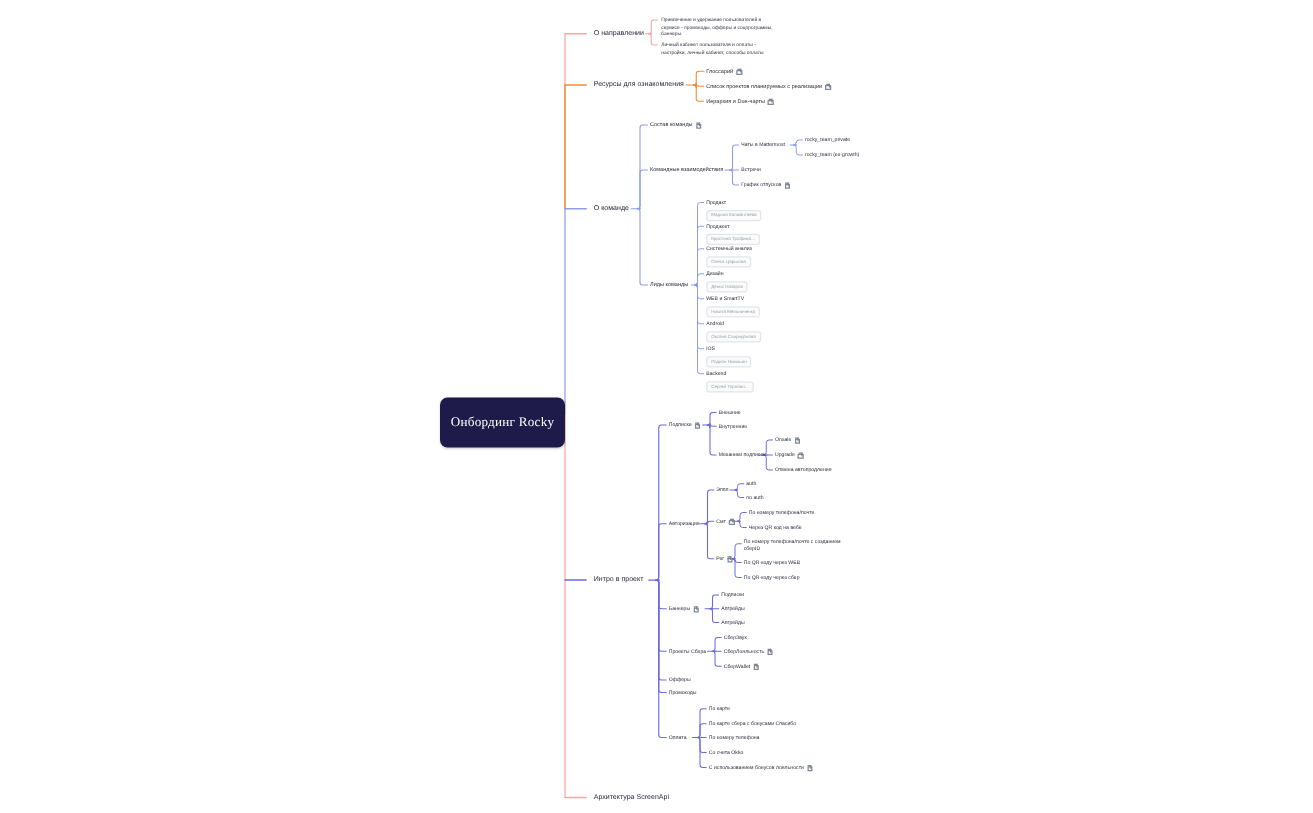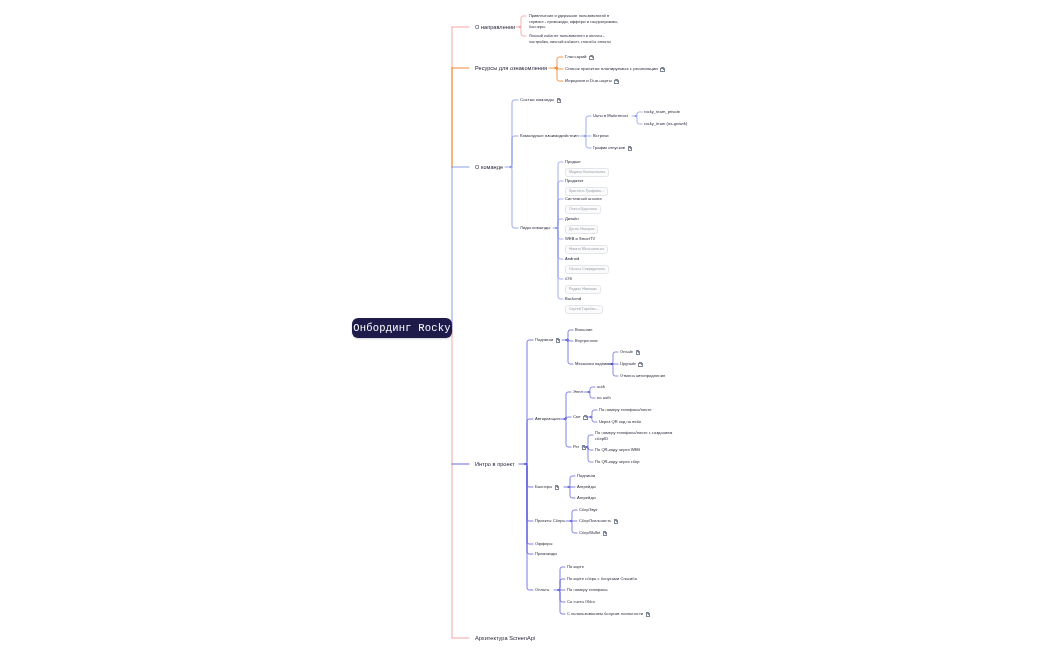--- a/index.html
+++ b/index.html
@@ -44,25 +44,25 @@
   }
   .node.para {
     white-space: normal;
     width: 95px;
     font-size: 3.9px;
     line-height: 1.42;
   }
   #root-node {
     position: absolute;
     left: 352px; top: 318px;
-    width: 100px; height: 20px;
+    width: 100px; height: 40px;
     background: #1e1b4b;
     border-radius: 6px;
     color: #ffffff;
-    font-family: Liberation Mono, monospace;
+    font-family: Liberation Serif, serif;
     font-size: 10.5px;
     display: flex;
     align-items: center;
     justify-content: center;
     letter-spacing: 0.2px;
     box-shadow: 0 1px 2px rgba(0,0,0,0.18);
   }
   .chip {
     position: absolute;
     font-size: 3.6px;

